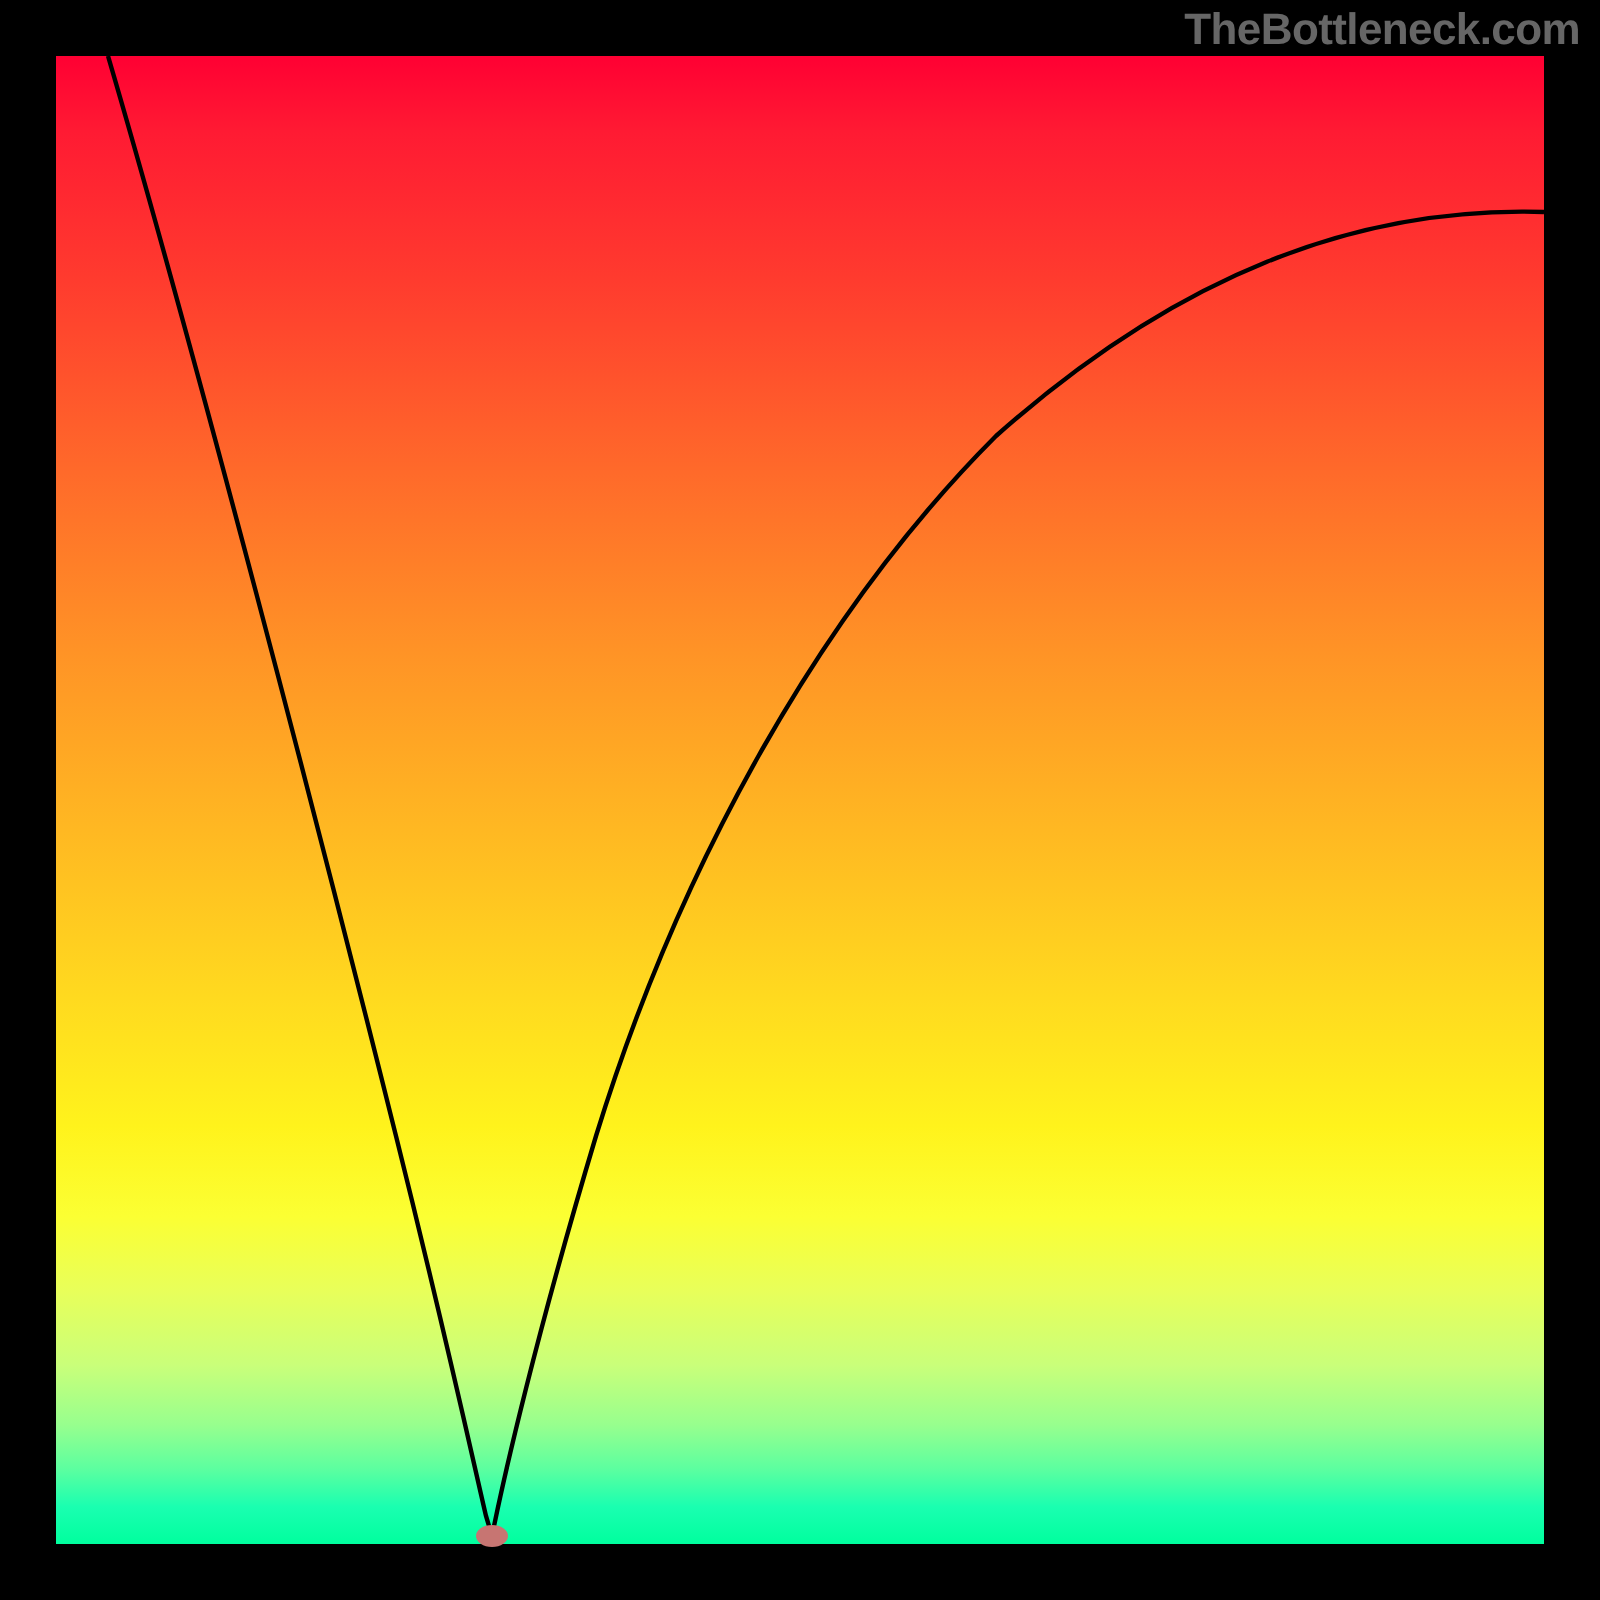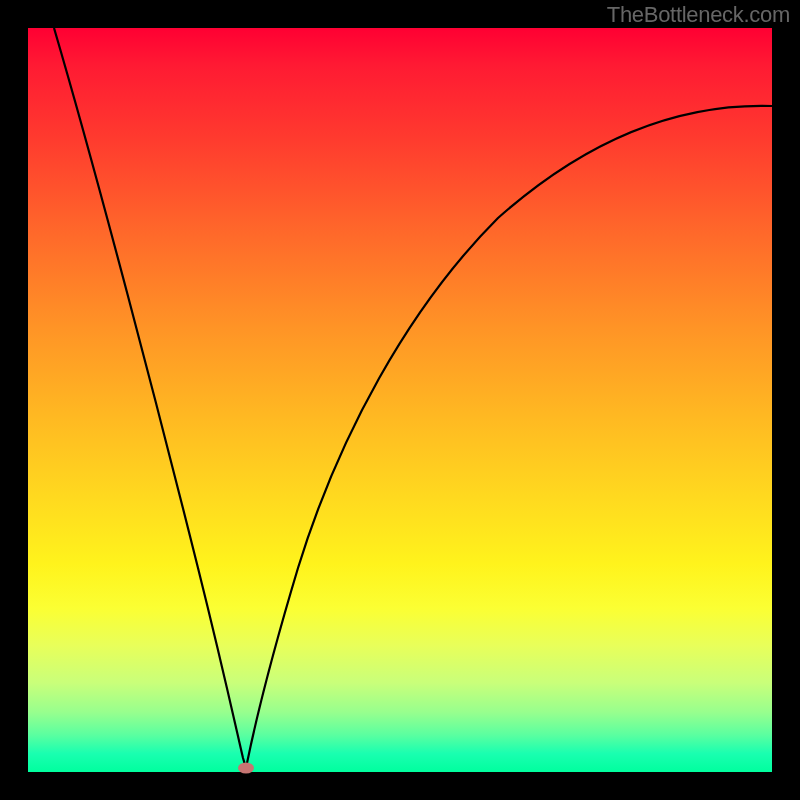--- a/index.html
+++ b/index.html
@@ -9,21 +9,21 @@
     width: 800px;
     height: 800px;
     background: #000;
   }
   .watermark {
     position: absolute;
     top: 2px;
     right: 10px;
     font-family: Arial, Helvetica, sans-serif;
     font-size: 22px;
-    font-weight: normal;
+    font-weight: bold;
     color: #666;
     z-index: 10;
     letter-spacing: -0.3px;
   }
   .plot {
     position: absolute;
     left: 28px;
     top: 28px;
     width: 744px;
     height: 744px;

